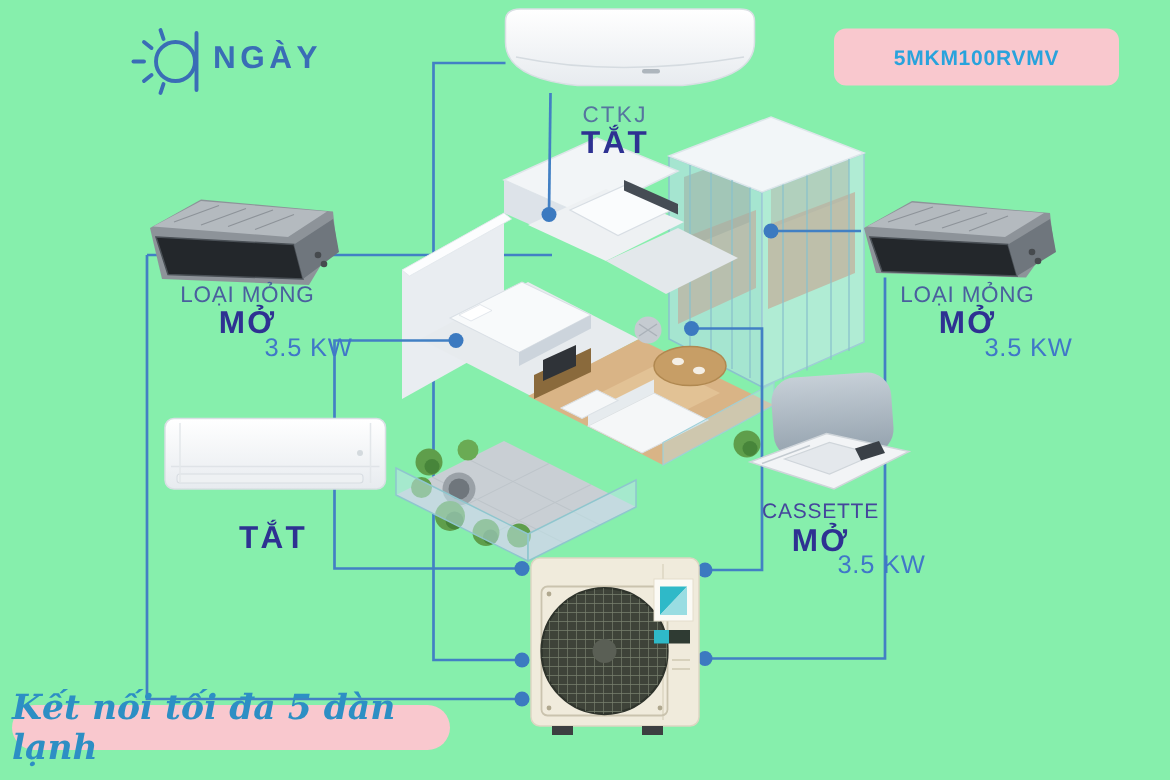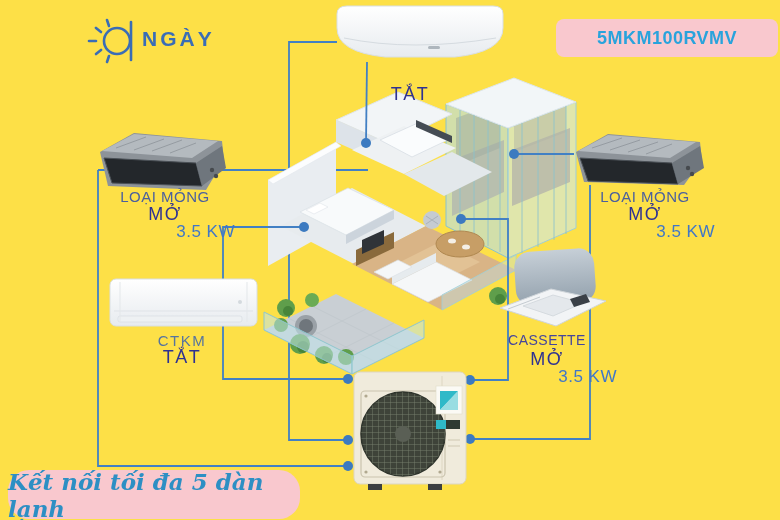--- a/index.html
+++ b/index.html
@@ -1,30 +1,30 @@
 <!DOCTYPE html>
 <html><head>
 <meta charset="utf-8">
 <style>
   html,body{margin:0;padding:0;background:#ffffff;}
-  #canvas{position:relative;width:780px;height:520px;background:#fde047;overflow:hidden;
+  #canvas{position:relative;width:780px;height:520px;background:#86efac;overflow:hidden;
           font-family:"Liberation Sans",sans-serif;}
   #canvas svg.layer{position:absolute;left:0;top:0;}
   .lbl{position:absolute;width:140px;text-align:center;line-height:1.05;white-space:nowrap;}
   .unit-name{font-size:15px;color:#4a5f9e;letter-spacing:.5px;}
   .unit-name.lightblue{color:#56749f;letter-spacing:1.5px;}
   .unit-name.indigo{color:#45459c;font-size:14px;letter-spacing:.5px;}
-  .unit-status{font-size:18px;font-weight:normal;color:#2e3192;letter-spacing:1.5px;}
+  .unit-status{font-size:21px;font-weight:bold;color:#2e3192;letter-spacing:1.5px;}
   .unit-cap{font-size:17px;color:#4077c8;letter-spacing:.5px;text-align:right;}
   .day-label{position:absolute;left:142px;top:27px;font-size:21px;font-weight:bold;
              color:#3a6db6;letter-spacing:3px;}
-  .model-badge{position:absolute;left:556px;top:19px;width:222px;height:38px;background:#f9c8ce;
+  .model-badge{position:absolute;left:556px;top:19px;width:190px;height:38px;background:#f9c8ce;
                border-radius:8px;display:flex;align-items:center;justify-content:center;
-               font-size:18px;font-weight:bold;color:#29a3dc;letter-spacing:.5px;}
-  .footer-badge{position:absolute;left:8px;top:470px;width:292px;height:49px;background:#f9c8ce;
+               font-size:14px;font-weight:bold;color:#29a3dc;letter-spacing:.5px;}
+  .footer-badge{position:absolute;left:8px;top:470px;width:292px;height:30px;background:#f9c8ce;
                 border-radius:21px;display:flex;align-items:center;justify-content:center;
                 font-family:"DejaVu Serif",serif;font-style:italic;font-weight:bold;
                 font-size:23px;color:#2d8fc4;}
 </style>
 </head>
 <body>
 
 <div id="canvas">
 
   <svg class="layer" width="780" height="520" style="z-index:1">
@@ -238,31 +238,31 @@
       <line x1="96" y1="54" x2="101" y2="50"></line>
       <line x1="107" y1="62" x2="109" y2="56"></line>
       <line x1="107" y1="20" x2="109" y2="26"></line>
     </g>
   </svg>
 
   <div class="day-label" style="z-index:5">NGÀY</div>
 
   <div class="model-badge" style="z-index:5">5MKM100RVMV</div>
 
+  <div class="lbl unit-name lightblue" style="left:340px;top:69px;z-index:5">CTKJ</div>
   <div class="lbl unit-status" style="left:340px;top:85px;z-index:5">TẮT</div>
 
   <div class="lbl unit-name" style="left:95px;top:189px;z-index:5">LOẠI MỎNG</div>
   <div class="lbl unit-status" style="left:95px;top:205px;z-index:5">MỞ</div>
   <div class="lbl unit-cap" style="left:95px;top:223px;z-index:5">3.5 KW</div>
 
   <div class="lbl unit-name" style="left:575px;top:189px;z-index:5">LOẠI MỎNG</div>
   <div class="lbl unit-status" style="left:575px;top:205px;z-index:5">MỞ</div>
   <div class="lbl unit-cap" style="left:575px;top:223px;z-index:5">3.5 KW</div>
 
-  <div class="lbl unit-name lightblue" style="left:112px;top:333px;z-index:5">CTKM</div>
   <div class="lbl unit-status" style="left:112px;top:348px;z-index:5">TẮT</div>
 
   <div class="lbl unit-name indigo" style="left:477px;top:333px;z-index:5">CASSETTE</div>
   <div class="lbl unit-status" style="left:477px;top:350px;z-index:5">MỞ</div>
   <div class="lbl unit-cap" style="left:477px;top:368px;z-index:5">3.5 KW</div>
 
   <div class="footer-badge" style="z-index:5">Kết nối tối đa 5 dàn lạnh</div>
 
 </div>
 

